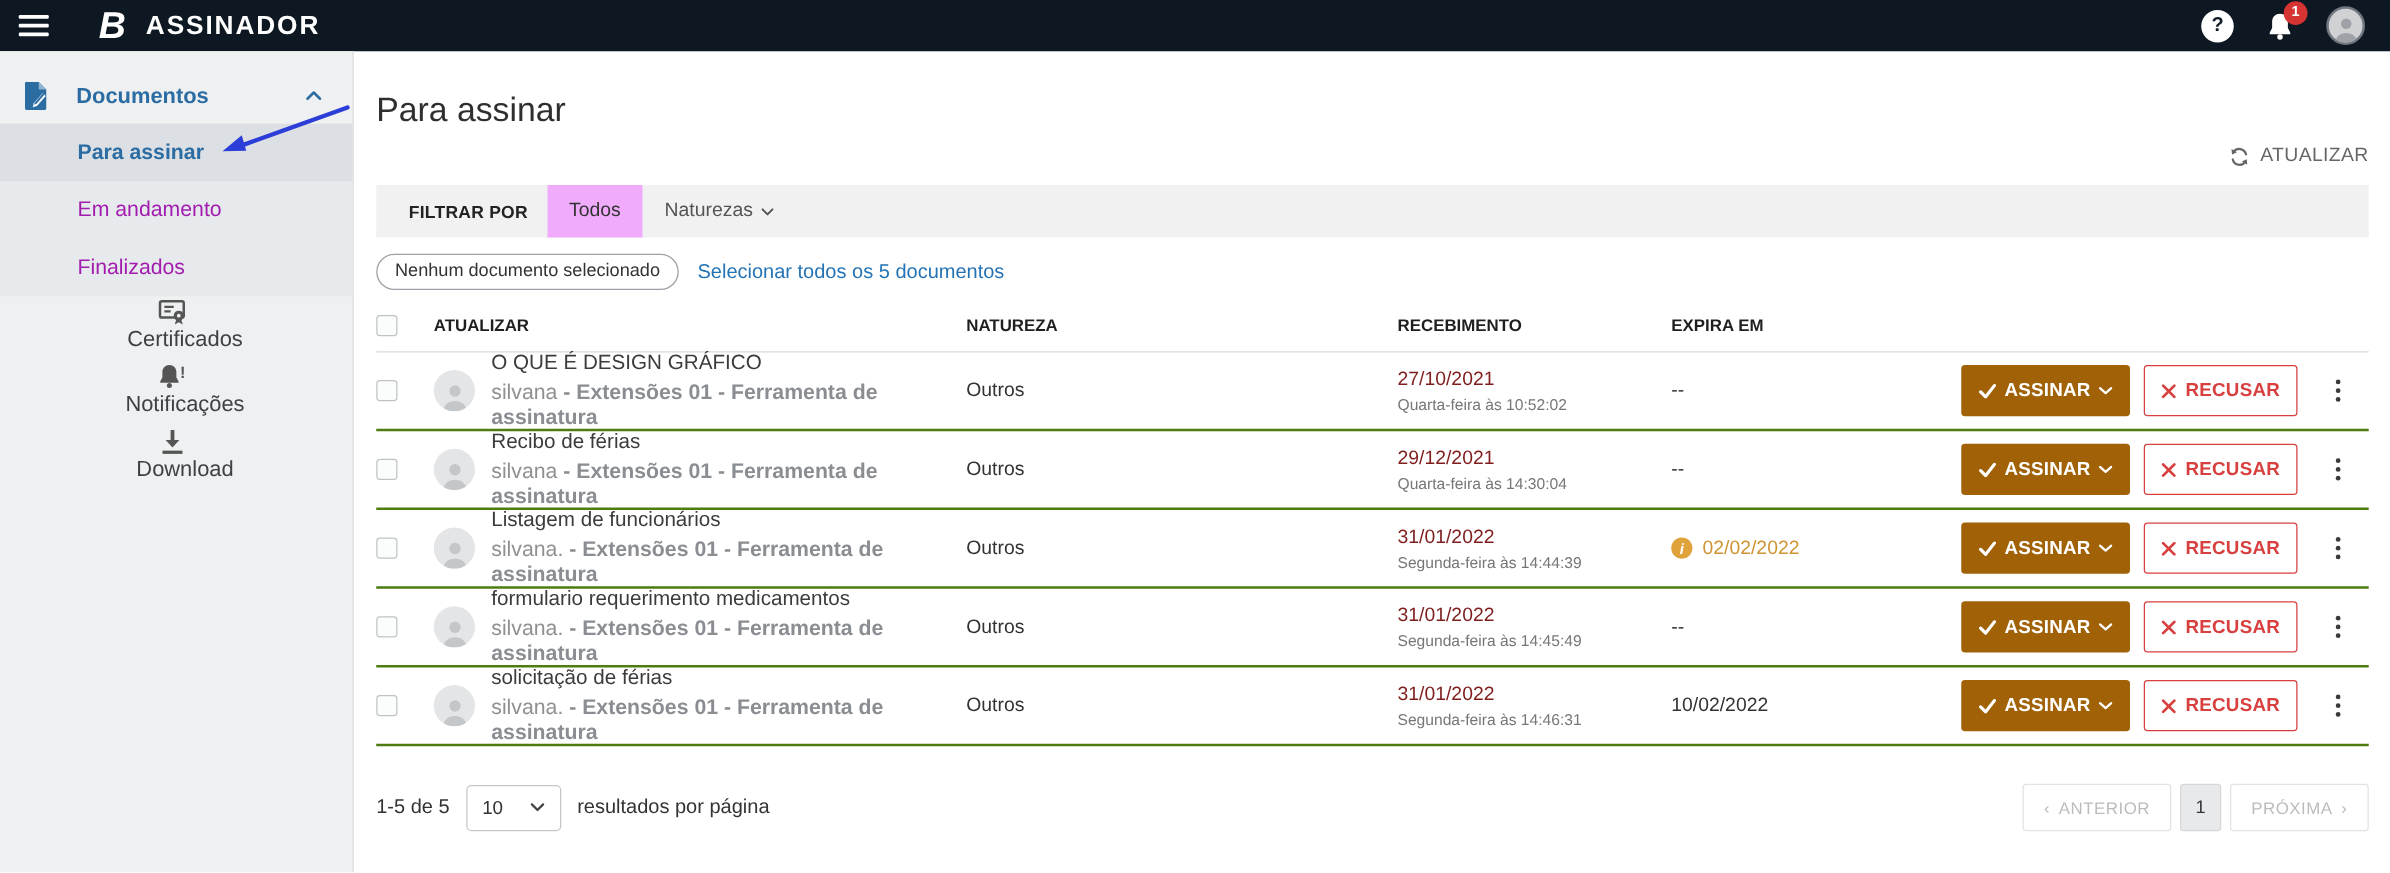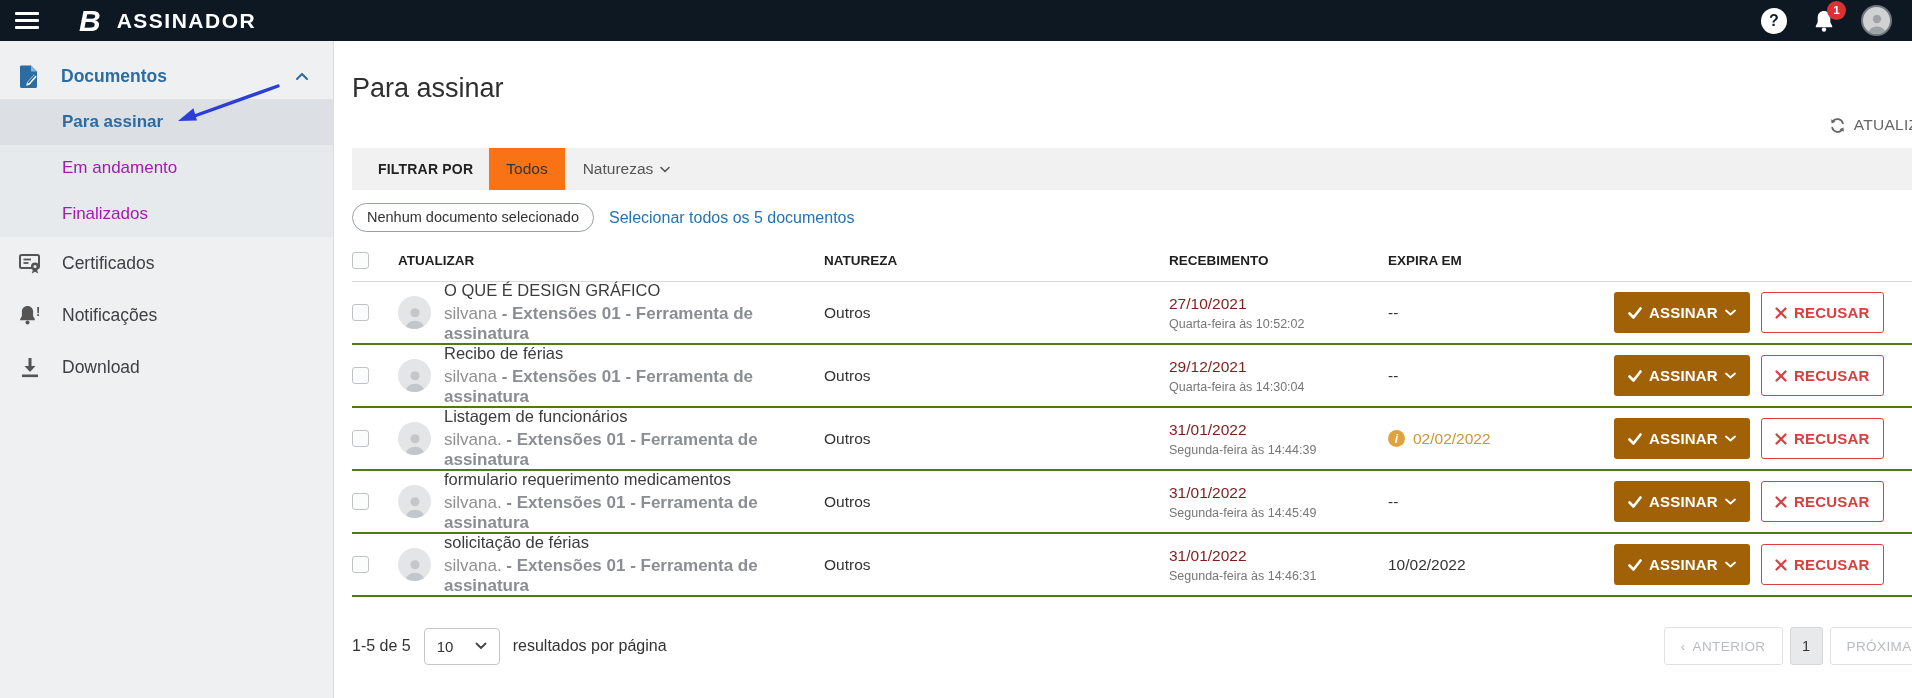--- a/index.html
+++ b/index.html
@@ -18,40 +18,40 @@
                  font-weight:bold; font-size:16px; display:flex; align-items:center; justify-content:center; cursor:pointer; }
   .bell-wrap { position:relative; cursor:pointer; display:flex; }
   .badge { position:absolute; top:-8px; right:-11px; min-width:19px; height:19px; border-radius:50%;
            background:#d63333; color:#fff; font-size:11.5px; font-weight:bold;
            display:flex; align-items:center; justify-content:center; }
   .avatar { width:31px; height:31px; border-radius:50%; background:#cfd1d3; border:2px solid #717780;
             display:flex; align-items:flex-end; justify-content:center; overflow:hidden; cursor:pointer; }
 
   
   .layout { display:flex; height:657px; position:relative; }
-  .sidebar { width:334px; background:#eef0f1; border-right:1px solid #dcdee1; padding-top:12px; flex-shrink:0; }
+  .sidebar { width:283px; background:#eef0f1; border-right:1px solid #dcdee1; padding-top:12px; flex-shrink:0; }
   .side-item { height:46px; display:flex; align-items:center; padding:0 24px 0 18px; cursor:pointer; }
   .side-item .s-label { margin-left:20px; font-size:17.5px; color:#3f4043; }
   .side-item.documentos .s-label { color:#2b6ca3; font-weight:bold; }
   .side-item .chev { margin-left:auto; }
-  .nav-item { height:52px; display:flex; align-items:center; padding:0 24px 0 18px; cursor:pointer; }
+  .nav-item { height:52px; display:flex; align-items:center; padding:0 24px 0 18px; cursor:pointer;flex-direction:column; }
   .nav-item .s-label { margin-left:20px; font-size:17.5px; color:#3f4043; }
   .submenu { background:#e7eaec; }
   .sub-item { height:46px; display:flex; align-items:center; padding-left:62px; font-size:17px; color:#a21caf; cursor:pointer; }
   .sub-item.active { background:#dcdfe3; color:#2b6ca3; font-weight:600; }
   .annotation-arrow { position:absolute; left:168px; top:38px; z-index:5; pointer-events:none; }
 
   
   .main { flex:1; padding:0 17px 0 18px; position:relative; }
   .page-title { font-size:27px; font-weight:400; color:#2f2f2f; margin-top:32px; }
   .refresh-row { display:flex; justify-content:flex-end; margin-top:12px; }
   .refresh-btn { display:flex; align-items:center; gap:8px; color:#666; font-size:15.5px; cursor:pointer; letter-spacing:.3px; }
   .filter-bar { margin-top:14px; height:42px; background:#f1f1f2; display:flex; align-items:center; padding-left:26px; }
   .filter-label { font-size:14px; font-weight:bold; color:#222; letter-spacing:.2px; }
-  .chip-todos { height:100%; display:flex; align-items:center; padding:0 17px; background:#f97316;
+  .chip-todos { height:100%; display:flex; align-items:center; padding:0 17px; background:#f0abfc;
                 font-size:15.5px; color:#333; margin-left:16px; cursor:pointer; }
   .naturezas { display:flex; align-items:center; gap:7px; margin-left:18px; font-size:15.5px; color:#555; cursor:pointer; }
   .selection-row { margin-top:13px; display:flex; align-items:center; gap:15px; }
   .pill { border:1px solid #9aa0a5; border-radius:999px; padding:5px 14px 6px; font-size:14.5px; color:#333; }
   .select-all { color:#2474b5; font-size:16px; cursor:pointer; }
 
   
   .thead { display:flex; align-items:center; margin-top:12px; padding:8px 0 12px; border-bottom:1px solid #d9d9d9; }
   .thead .hcell { font-size:13.5px; font-weight:bold; color:#1f1f1f; }
   .col-check { width:46px; display:flex; align-items:center; }

